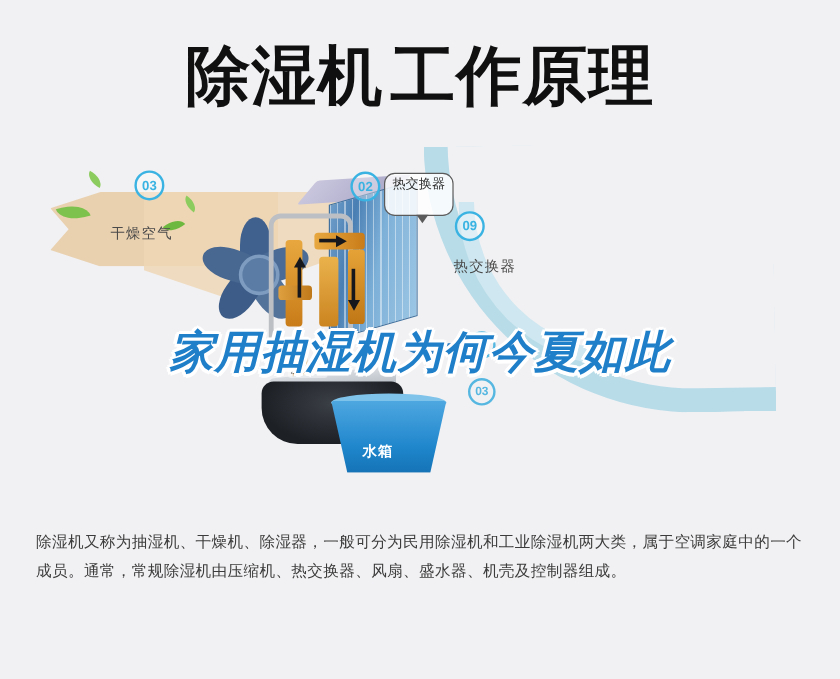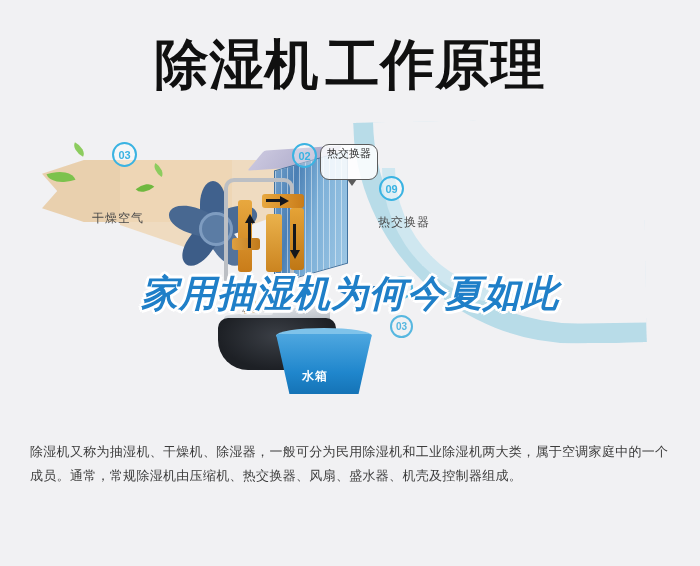--- a/index.html
+++ b/index.html
@@ -337,21 +337,21 @@
       <div class="tank"></div>
       <div class="tank-lbl">水箱</div>
     </div>
 
     <div class="in-arrow">
       <div class="stem"></div>
       <div class="head"></div>
     </div>
 
     <div class="badge" style="left:112px; top:22px;">03</div>
-    <div class="diag-txt" style="left:92px; top:90px;">干燥空气</div>
+    <div class="diag-txt" style="left:92px; top:66px;">干燥空气</div>
 
     <div class="badge" style="left:292px; top:23px;">02</div>
     <div class="bubble" style="left:320px; top:24px;">热交换器</div>
 
     <div class="badge" style="left:379px; top:56px;">09</div>
     <div class="diag-txt" style="left:378px; top:94px;">热交换器</div>
   </div>
 
   <div class="legend">
     <div class="legend-row">

